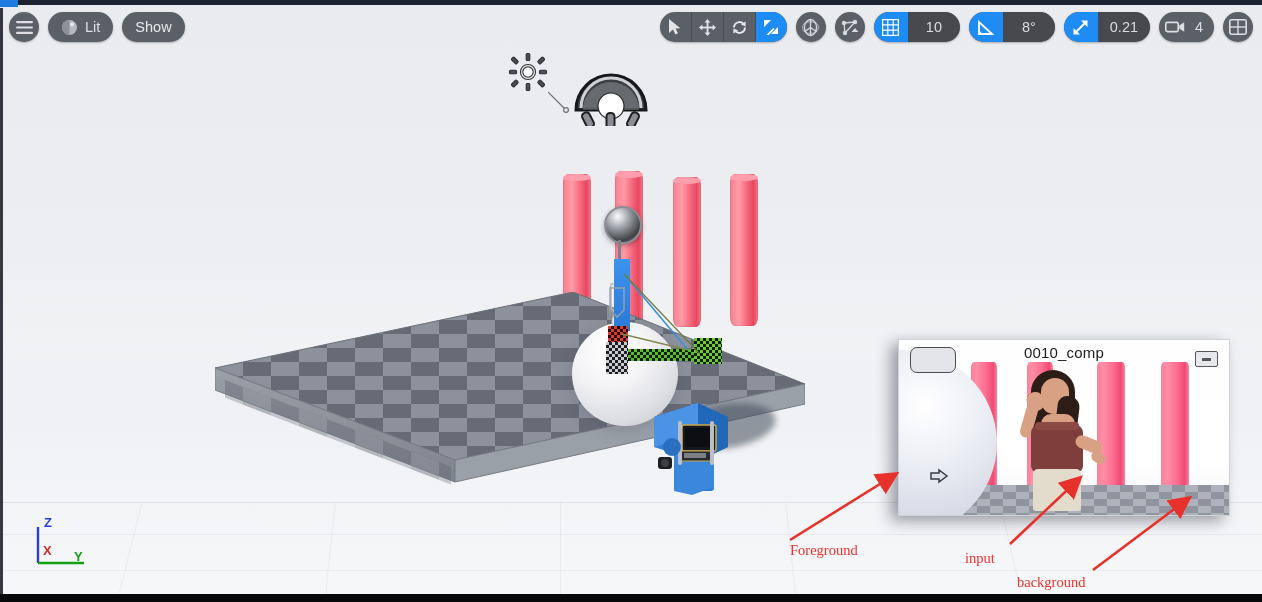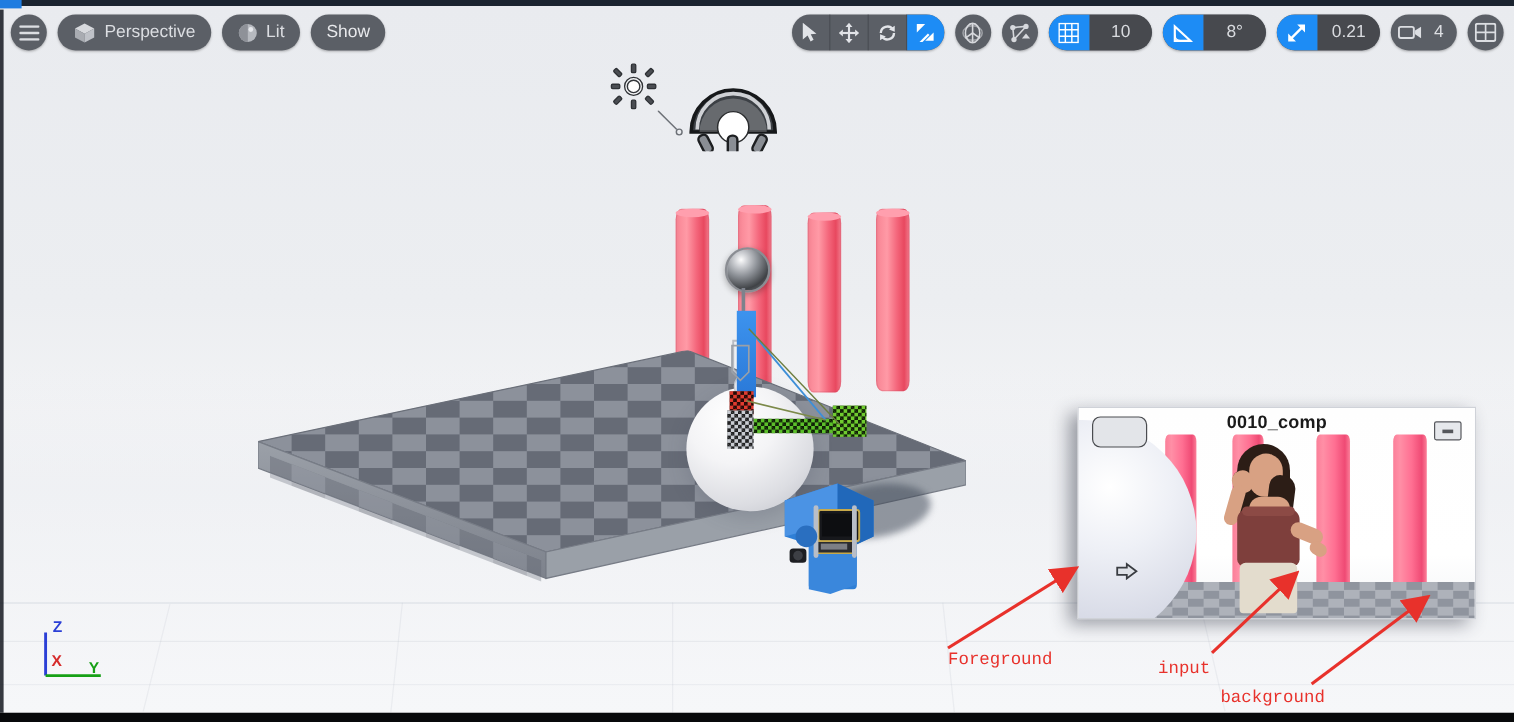--- a/index.html
+++ b/index.html
@@ -70,21 +70,21 @@
   .gz-axis{position:absolute;}
   .checker{background-image:
       linear-gradient(45deg,rgba(0,0,0,.85) 25%,transparent 25%,transparent 75%,rgba(0,0,0,.85) 75%),
       linear-gradient(45deg,rgba(0,0,0,.85) 25%,transparent 25%,transparent 75%,rgba(0,0,0,.85) 75%);
     background-size:6px 6px;background-position:0 0,3px 3px;}
 
   
   .pip{position:absolute;box-shadow:-7px 5px 14px rgba(40,45,60,.45);background:#f6f6f8;
     border:1px solid #cfd2d8;}
   .pip-title{position:absolute;left:0;right:0;top:4px;text-align:center;
-    font-size:15px;font-weight:bold;color:#1a1a1a;letter-spacing:.2px;z-index:6;
+    font-size:15px;font-weight:normal;color:#1a1a1a;letter-spacing:.2px;z-index:6;
     text-shadow:0 0 3px #fff,0 0 3px #fff,0 0 2px #fff;}
   .pip-btn{position:absolute;left:11px;top:7px;width:44px;height:24px;border-radius:7px;
     background:#e3e5e9;border:1.6px solid #4a4c50;z-index:7;cursor:pointer;}
   .pip-min{position:absolute;right:11px;top:11px;width:21px;height:14px;border-radius:2px;
     background:#e6e8ec;border:1.6px solid #55575c;z-index:7;cursor:pointer;
     display:flex;align-items:center;justify-content:center;}
   .pip-min i{display:block;width:9px;height:3px;background:#55575c;}
   .pip-canvas{position:absolute;inset:0;overflow:hidden;background:#ffffff;}
 
   .pip-floor{position:absolute;left:0;right:0;bottom:0;height:30px;
@@ -99,21 +99,21 @@
   
   .person{position:absolute;}
   .p-skin{position:absolute;background:#d8a183;}
   .p-hair{position:absolute;background:#2c1d16;}
   .p-top{position:absolute;background:#7e3f3c;}
   .p-skirt{position:absolute;background:#e3dccd;}
 
   .cursor-glyph{position:absolute;z-index:8;}
 
   
-  .anno{position:absolute;color:#e8312b;font-size:14.5px;font-family:Liberation Mono, monospace;z-index:60;white-space:nowrap;}
+  .anno{position:absolute;color:#e8312b;font-size:14.5px;font-family:Liberation Serif, serif;z-index:60;white-space:nowrap;}
   .arrow{position:absolute;z-index:59;}
 
   
   .axisw{position:absolute;left:30px;top:515px;z-index:45;}
   .axlabel{position:absolute;font-size:13px;font-weight:bold;font-family:"Liberation Sans",sans-serif;}
 </style>
 </head>
 <body>
 
 <div id="root">
@@ -331,30 +331,20 @@
     <div class="tb tb-left">
       <div class="pill round">
         <svg width="17" height="13" viewBox="0 0 17 13">
           <rect y="0" width="17" height="2.2" rx="1.1" fill="#dcdee2"></rect>
           <rect y="5.4" width="17" height="2.2" rx="1.1" fill="#dcdee2"></rect>
           <rect y="10.8" width="17" height="2.2" rx="1.1" fill="#dcdee2"></rect>
         </svg>
       </div>
       <div class="pill">
         <span>
-          <svg width="19" height="19" viewBox="0 0 19 19">
-            <polygon points="9.5,1.5 17.5,5.8 9.5,10.1 1.5,5.8" fill="#d7d9dd"></polygon>
-            <polygon points="1.5,5.8 9.5,10.1 9.5,17.5 1.5,13.2" fill="#a9acb2"></polygon>
-            <polygon points="17.5,5.8 9.5,10.1 9.5,17.5 17.5,13.2" fill="#bfc2c8"></polygon>
-          </svg>
-        </span>
-        <span class="lbl">Perspective</span>
-      </div>
-      <div class="pill">
-        <span>
           <svg width="17" height="17" viewBox="0 0 17 17">
             <circle cx="8.5" cy="8.5" r="7.5" fill="#b6b9bf"></circle>
             <path d="M8.5 1 A7.5 7.5 0 0 0 8.5 16 Z" fill="#8e9198"></path>
             <circle cx="11" cy="5.6" r="2" fill="#e6e8ec"></circle>
           </svg>
         </span>
         <span class="lbl">Lit</span>
       </div>
       <div class="pill">
         <span>Show</span>

